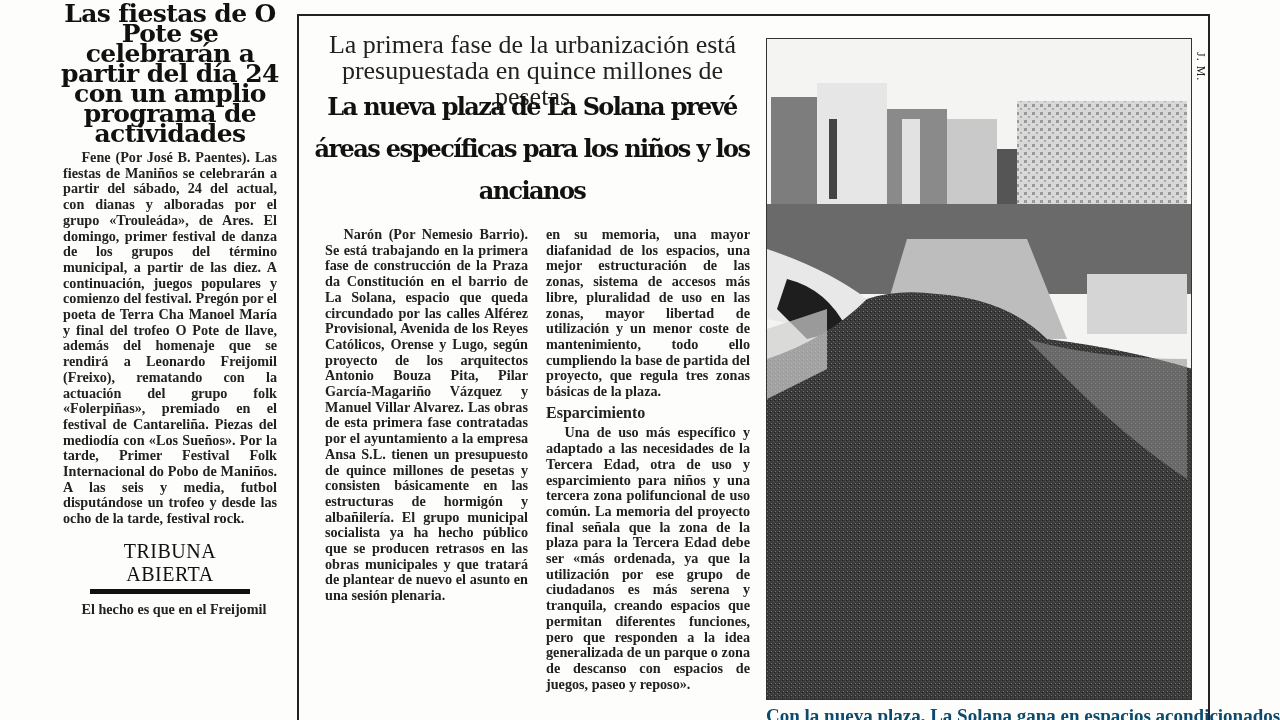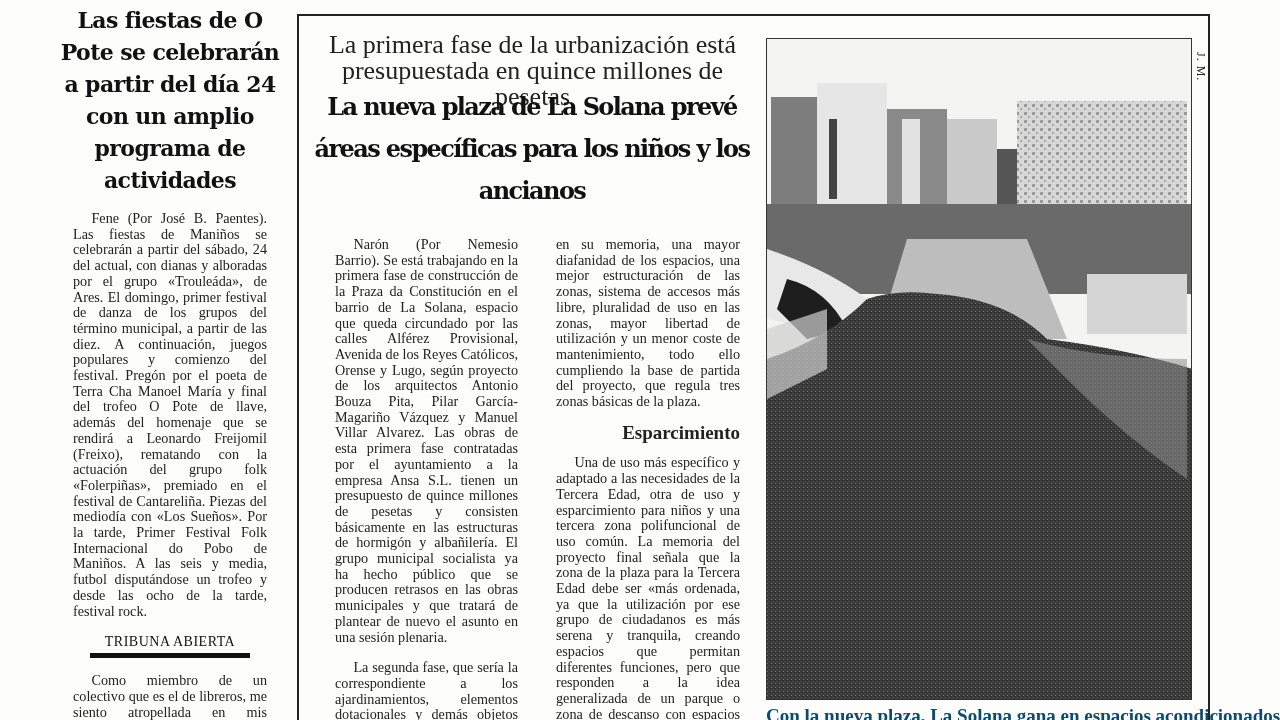--- a/index.html
+++ b/index.html
@@ -6,30 +6,30 @@
   body {
     width: 1280px; height: 720px; overflow: hidden; position: relative;
     background: #fdfdfb; color: #1a1a1a;
     font-family: "Liberation Serif", "DejaVu Serif", serif;
   }
   .abs { position: absolute; }
   .col-text {
     font-size: 14.2px; line-height: 15.7px; text-align: justify;
     hyphens: manual; color: #222;
   }
-  .col-text p { margin: 15px; text-indent: 1.3em; }
+  .col-text p { margin: 5px; text-indent: 1.3em; font-weight: bold; }
   
   #left-col { left: 58px; top: 4px; width: 224px; }
   .hl-left {
     font-family: "DejaVu Serif", "Liberation Serif", serif;
-    font-weight: bold; font-size: 22px; line-height: 32px;
+    font-weight: bold; font-size: 25px; line-height: 20px;
     text-align: center; letter-spacing: -0.6px; margin: 0 0 6px 0; color: #111;
   }
   .section-label {
-    text-align: center; font-size: 14px; letter-spacing: 0.5px;
+    text-align: center; font-size: 20px; letter-spacing: 0.5px;
     margin: 13px auto 0 auto; width: 160px; color: #111;
   }
   .section-rule { width: 160px; margin: 3px auto 6px auto; height: 4px; background: #111; border-top: 1px solid #111; }
   
   #main-box {
     left: 297px; top: 14px; width: 913px; height: 720px;
     border-left: 2px solid #222; border-top: 2px solid #222; border-right: 2px solid #222;
     box-sizing: border-box;
   }
   #kicker {
@@ -37,21 +37,21 @@
     font-size: 26px; line-height: 26px; color: #222;
   }
   #main-headline {
     left: 306px; top: 86px; width: 452px; text-align: center;
     font-family: "DejaVu Serif", "Liberation Serif", serif;
     font-weight: bold; font-size: 24px; line-height: 42px;
     letter-spacing: -1.6px; color: #111; margin: 0;
   }
   #col-a { left: 320px; top: 222px; width: 213px; }
   #col-b { left: 541px; top: 222px; width: 214px; }
-  .subhead { text-align: right; font-weight: bold; font-size: 19px; margin: 6px 0 5px 0; text-indent: 0 !important; }
+  .subhead { text-align: left; font-weight: bold; font-size: 16px; margin: 6px 0 5px 0; text-indent: 0 !important; }
   
   #photo {
     left: 766px; top: 38px; width: 426px; height: 662px;
     border: 1px solid #333; box-sizing: border-box; overflow: hidden;
     background: #2b2b2b;
   }
   #photo svg { display: block; }
   #credit {
     left: 1194px; top: 52px; width: 14px; font-size: 12px; color: #222;
     writing-mode: vertical-rl; letter-spacing: 1px;
@@ -65,33 +65,31 @@
 <body>
 
 <div id="left-col" class="abs">
   <h2 class="hl-left">Las fiestas de O Pote se celebrarán a partir del día 24 con un amplio programa de actividades</h2>
   <div class="col-text">
     <p>Fene (Por José B. Paentes). Las fiestas de Maniños se celebrarán a partir del sábado, 24 del actual, con dianas y alboradas por el grupo «Trouleáda», de Ares. El domingo, primer festival de danza de los grupos del término municipal, a partir de las diez. A continuación, juegos populares y comienzo del festival. Pregón por el poeta de Terra Cha Manoel María y final del trofeo O Pote de llave, además del homenaje que se rendirá a Leonardo Freijomil (Freixo), rematando con la actuación del grupo folk «Folerpiñas», premiado en el festival de Cantareliña. Piezas del mediodía con «Los Sueños». Por la tarde, Primer Festival Folk Internacional do Pobo de Maniños. A las seis y media, futbol disputándose un trofeo y desde las ocho de la tarde, festival rock.</p>
   </div>
   <div class="section-label">TRIBUNA ABIERTA</div>
   <div class="section-rule"></div>
   <div class="col-text" style="margin-top:8px;">
-    <p>Como miembro de un colectivo que es el de libreros, me siento atropellada en mis intereses a causa de la siguiente situación.</p>
     <p>El hecho es que en el Freijomil</p>
   </div>
 </div>
 
 <div id="main-box" class="abs"></div>
 
 <div id="kicker" class="abs">La primera fase de la urbanización está presupuestada en quince millones de pesetas</div>
 <h1 id="main-headline" class="abs">La nueva plaza de La Solana prevé áreas específicas para los niños y los ancianos</h1>
 
 <div id="col-a" class="abs col-text">
   <p>Narón (Por Nemesio Barrio). Se está trabajando en la primera fase de construcción de la Praza da Constitución en el barrio de La Solana, espacio que queda circundado por las calles Alférez Provisional, Avenida de los Reyes Católicos, Orense y Lugo, según proyecto de los arquitectos Antonio Bouza Pita, Pilar García-Magariño Vázquez y Manuel Villar Alvarez. Las obras de esta primera fase contratadas por el ayuntamiento a la empresa Ansa S.L. tienen un presupuesto de quince millones de pesetas y consisten básicamente en las estructuras de hormigón y albañilería. El grupo municipal socialista ya ha hecho público que se producen retrasos en las obras municipales y que tratará de plantear de nuevo el asunto en una sesión plenaria.</p>
-  <p>La segunda fase, que sería la correspondiente a los ajardinamientos, elementos dotacionales y demás objetos propios de la decoración y el mobiliario urbanos, aún no está contempla-</p>
 </div>
 
 <div id="col-b" class="abs col-text">
   <p style="text-indent:0">en su memoria, una mayor diafanidad de los espacios, una mejor estructuración de las zonas, sistema de accesos más libre, pluralidad de uso en las zonas, mayor libertad de utilización y un menor coste de mantenimiento, todo ello cumpliendo la base de partida del proyecto, que regula tres zonas básicas de la plaza.</p>
   <p class="subhead">Esparcimiento</p>
   <p>Una de uso más específico y adaptado a las necesidades de la Tercera Edad, otra de uso y esparcimiento para niños y una tercera zona polifuncional de uso común. La memoria del proyecto final señala que la zona de la plaza para la Tercera Edad debe ser «más ordenada, ya que la utilización por ese grupo de ciudadanos es más serena y tranquila, creando espacios que permitan diferentes funciones, pero que responden a la idea generalizada de un parque o zona de descanso con espacios de juegos, paseo y reposo».</p>
 </div>
 
 <div id="photo" class="abs">
   <svg width="426" height="662" viewBox="0 0 426 662" xmlns="http://www.w3.org/2000/svg">

